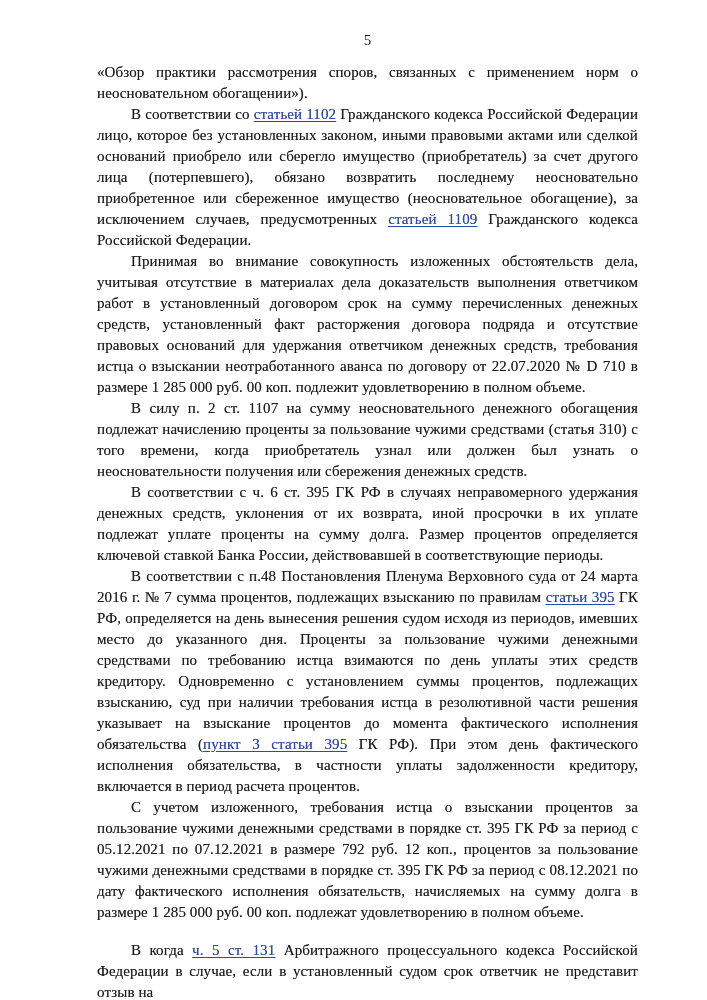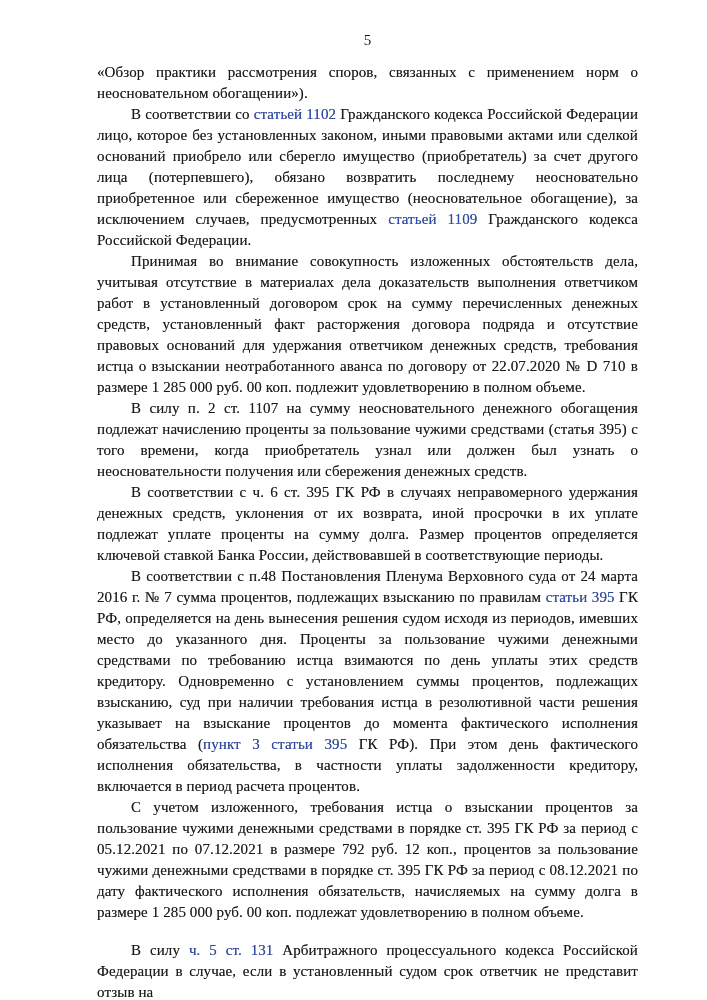--- a/index.html
+++ b/index.html
@@ -38,32 +38,33 @@
     font-size: 15px;
     line-height: 21px;
     text-align: justify;
     letter-spacing: 0.1px;
     text-shadow: 0 0 0.4px rgba(20,20,20,0.55);
   }
   .doc-body p.indent { text-indent: 34px; }
   .doc-body p.gap    { margin-top: 17px; }
   .doc-body a {
     color: var(--link-color, #2b49ae);
+    text-decoration: underline;
     text-underline-offset: 2px;
     cursor: pointer;
   }
 </style>
 </head>
 <body>
 
 <div class="page">
   <div class="page-number">5</div>
   <div class="doc-body">
       <p class=""><span>«Обзор практики рассмотрения споров, связанных с применением норм о неосновательном обогащении»).</span></p>
       <p class="indent"><span>В соответствии со </span><a>статьей 1102</a><span> Гражданского кодекса Российской Федерации лицо, которое без установленных законом, иными правовыми актами или сделкой оснований приобрело или сберегло имущество (приобретатель) за счет другого лица (потерпевшего), обязано возвратить последнему неосновательно приобретенное или сбереженное имущество (неосновательное обогащение), за исключением случаев, предусмотренных </span><a>статьей 1109</a><span> Гражданского кодекса Российской Федерации.</span></p>
       <p class="indent"><span>Принимая во внимание совокупность изложенных обстоятельств дела, учитывая отсутствие в материалах дела доказательств выполнения ответчиком работ в установленный договором срок на сумму перечисленных денежных средств, установленный факт расторжения договора подряда и отсутствие правовых оснований для удержания ответчиком денежных средств, требования истца о взыскании неотработанного аванса по договору от 22.07.2020 № D 710 в размере 1 285 000 руб. 00 коп. подлежит удовлетворению в полном объеме.</span></p>
-      <p class="indent"><span>В силу п. 2 ст. 1107 на сумму неосновательного денежного обогащения подлежат начислению проценты за пользование чужими средствами (статья 395) с того времени, когда приобретатель узнал или должен был узнать о неосновательности получения или сбережения денежных средств.</span></p>
+      <p class="indent"><span>В силу п. 2 ст. 1107 на сумму неосновательного денежного обогащения подлежат начислению проценты за пользование чужими средствами (статья 310) с того времени, когда приобретатель узнал или должен был узнать о неосновательности получения или сбережения денежных средств.</span></p>
       <p class="indent"><span>В соответствии с ч. 6 ст. 395 ГК РФ в случаях неправомерного удержания денежных средств, уклонения от их возврата, иной просрочки в их уплате подлежат уплате проценты на сумму долга. Размер процентов определяется ключевой ставкой Банка России, действовавшей в соответствующие периоды.</span></p>
       <p class="indent"><span>В соответствии с п.48 Постановления Пленума Верховного суда от 24 марта 2016 г. № 7 сумма процентов, подлежащих взысканию по правилам </span><a>статьи 395</a><span> ГК РФ, определяется на день вынесения решения судом исходя из периодов, имевших место до указанного дня. Проценты за пользование чужими денежными средствами по требованию истца взимаются по день уплаты этих средств кредитору. Одновременно с установлением суммы процентов, подлежащих взысканию, суд при наличии требования истца в резолютивной части решения указывает на взыскание процентов до момента фактического исполнения обязательства (</span><a>пункт 3 статьи 395</a><span> ГК РФ). При этом день фактического исполнения обязательства, в частности уплаты задолженности кредитору, включается в период расчета процентов.</span></p>
       <p class="indent"><span>С учетом изложенного, требования истца о взыскании процентов за пользование чужими денежными средствами в порядке ст. 395 ГК РФ за период с 05.12.2021 по 07.12.2021 в размере 792 руб. 12 коп., процентов за пользование чужими денежными средствами в порядке ст. 395 ГК РФ за период с 08.12.2021 по дату фактического исполнения обязательств, начисляемых на сумму долга в размере 1 285 000 руб. 00 коп. подлежат удовлетворению в полном объеме.</span></p>
-      <p class="indent gap"><span>В силу </span><a>ч. 5 ст. 131</a><span> Арбитражного процессуального кодекса Российской Федерации в случае, если в установленный судом срок ответчик не представит отзыв на</span></p>
+      <p class="indent gap"><span>В когда </span><a>ч. 5 ст. 131</a><span> Арбитражного процессуального кодекса Российской Федерации в случае, если в установленный судом срок ответчик не представит отзыв на</span></p>
     </div>
 </div>
 
 </body></html>

